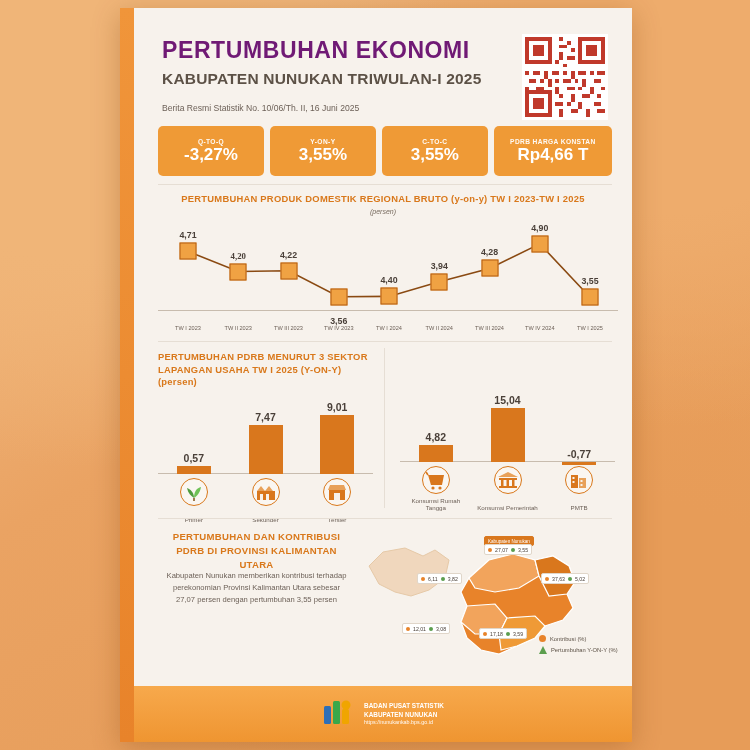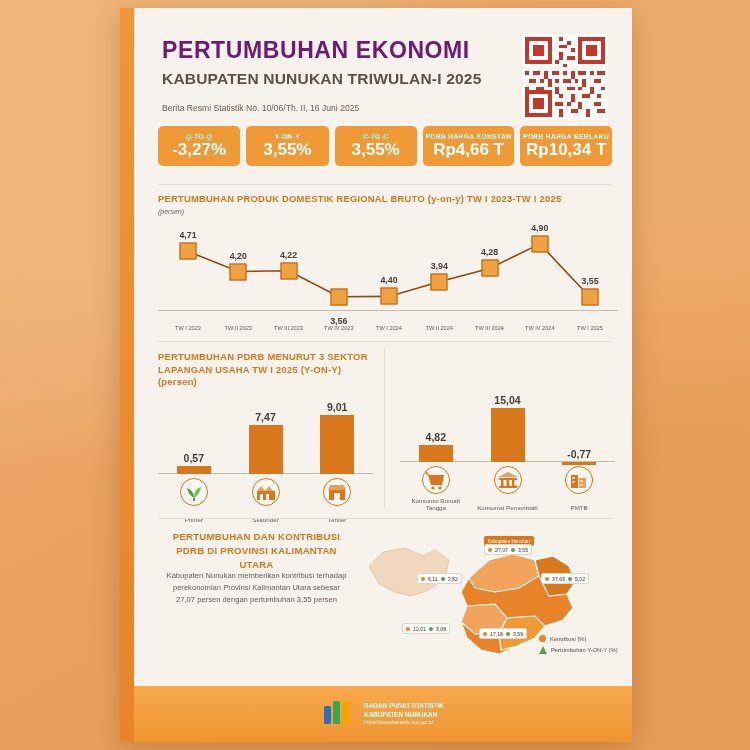--- a/index.html
+++ b/index.html
@@ -42,21 +42,21 @@
   .brs{
     position:absolute;left:28px;top:95px;font-size:8.6px;color:#6d6158;
   }
   .qr{
     position:absolute;right:24px;top:26px;width:86px;height:86px;background:#fff;
     padding:3px;box-sizing:border-box;
   }
   .qr svg{display:block;}
 
   
-  .pills{position:absolute;left:24px;top:118px;right:20px;height:40px;display:flex;gap:6px;}
+  .pills{position:absolute;left:24px;top:118px;right:20px;height:50px;display:flex;gap:6px;}
   .pill{
     background:#ef9a36;border-radius:5px;color:#fff;flex:1;
     display:flex;flex-direction:column;align-items:center;justify-content:center;
     padding:3px 2px;box-sizing:border-box;
   }
   .pill .lab{font-size:6.6px;letter-spacing:.4px;font-weight:bold;opacity:.95;}
   .pill .val{font-size:17px;font-weight:bold;line-height:1.05;margin-top:1px;}
   .pill.wide{flex:1.12;}
   .sect-title{
     font-size:9.4px;font-weight:bold;color:#d9781b;letter-spacing:.25px;line-height:1.35;
@@ -196,43 +196,39 @@
       <div class="val">3,55%</div>
     </div>
     <div class="pill">
       <div class="lab">C-TO-C</div>
       <div class="val">3,55%</div>
     </div>
     <div class="pill wide">
       <div class="lab">PDRB HARGA KONSTAN</div>
       <div class="val">Rp4,66 T</div>
     </div>
-    <div class="pill wide">
-      <div class="lab">PDRB HARGA BERLAKU</div>
-      <div class="val">Rp10,34 T</div>
-    </div>
   </div>
 
   <div class="hr" style="top:176px;"></div>
 
-  <div style="position:absolute;left:24px;top:185px;width:450px;">
+  <div style="position:absolute;left:24px;top:185px;width:450px;text-align:center;">
     <div class="sect-title">PERTUMBUHAN PRODUK DOMESTIK REGIONAL BRUTO (y-on-y) TW I 2023-TW I 2025</div>
     <div class="sect-sub">(persen)</div>
   </div>
 
   <div id="lineChart">
     <svg id="lcSvg" width="460" height="125" style="position:absolute;left:0;top:0;">
           <path d="M30.0 43.4 L80.3 63.5 L130.5 62.7 L180.8 88.8 L231.0 88.4 L281.3 73.8 L331.5 60.4 L381.8 35.9 L432.0 89.2" fill="none" stroke="#8a4a12" stroke-width="1.6"></path>
         </svg>
     <div class="lc-axis"></div>
   <div class="lc-pt" style="left: 30px; top: 43.3947px;"></div>
         <div class="lc-val" style="left: 30px; top: 32.3947px;">4,71</div>
         <div class="lc-lab" style="left: 30px;">TW I 2023</div>
         <div class="lc-pt" style="left: 80.25px; top: 63.5263px;"></div>
-        <div class="lc-val" style="left: 80.25px; top: 52.5263px;">4,20</div>
+        <div class="lc-val" style="left: 80.25px; top: 52.5263px; font-family: Liberation Serif, serif;">4,20</div>
         <div class="lc-lab" style="left: 80.25px;">TW II 2023</div>
         <div class="lc-pt" style="left: 130.5px; top: 62.7368px;"></div>
         <div class="lc-val" style="left: 130.5px; top: 51.7368px;">4,22</div>
         <div class="lc-lab" style="left: 130.5px;">TW III 2023</div>
         <div class="lc-pt" style="left: 180.75px; top: 88.7895px;"></div>
         <div class="lc-val" style="left: 180.75px; top: 77.7895px; margin-top: 40px;">3,56</div>
         <div class="lc-lab" style="left: 180.75px;">TW IV 2023</div>
         <div class="lc-pt" style="left: 231px; top: 88.3947px;"></div>
         <div class="lc-val" style="left: 231px; top: 77.3947px;">4,40</div>
         <div class="lc-lab" style="left: 231px;">TW I 2024</div>

